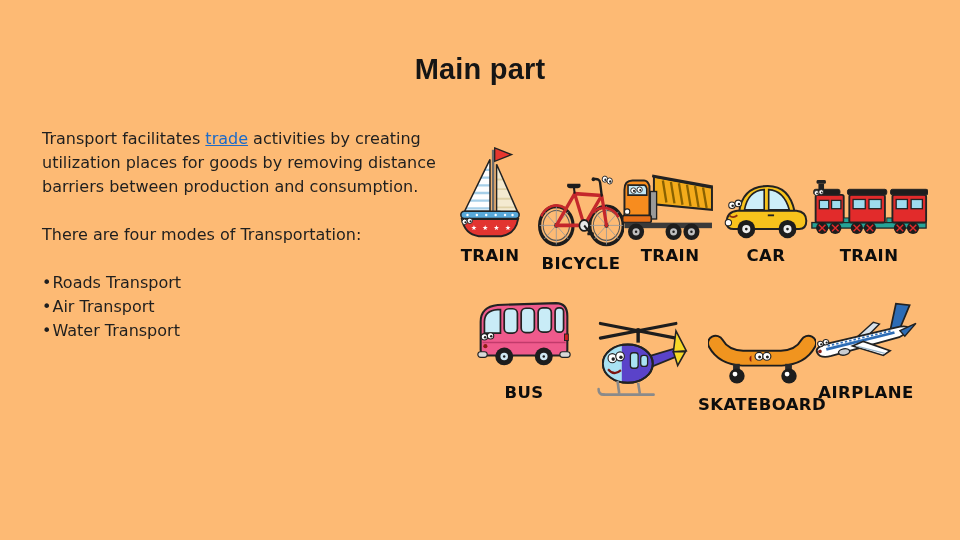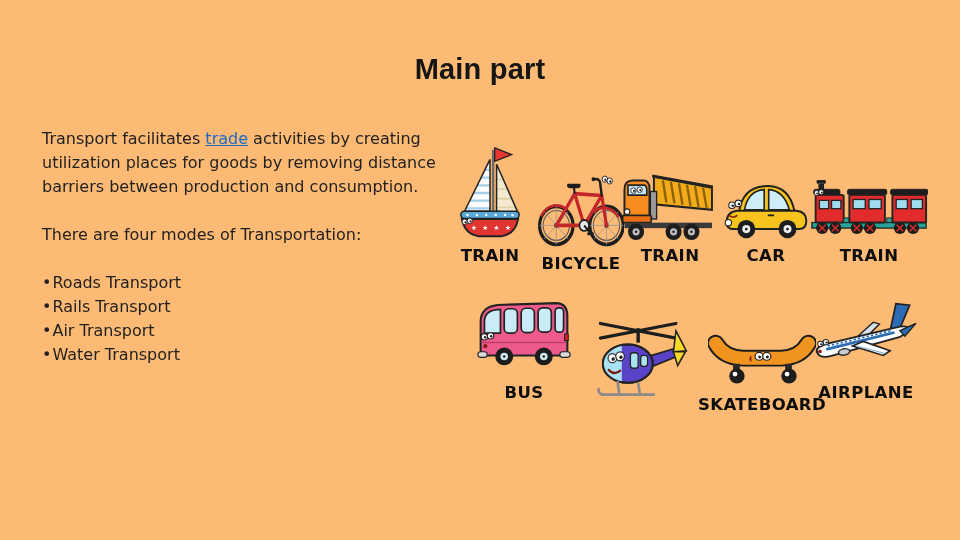--- a/index.html
+++ b/index.html
@@ -24,21 +24,20 @@
 
 <div class="slide">
 
   <h1 class="title">Main part</h1>
 
   <div class="body-text">
     <p class="para"><span>Transport facilitates </span><a class="trade">trade</a><span> activities by creating utilization places for goods by removing distance barriers between production and consumption.</span></p>
     <p class="para modes">There are four modes of Transportation:</p>
     <ul class="bullets">
       <li><span class="bullet-dot">•</span><span>Roads Transport</span></li>
-      <li><span class="bullet-dot">•</span><span>Rails Transport</span></li>
       <li><span class="bullet-dot">•</span><span>Air Transport</span></li>
       <li><span class="bullet-dot">•</span><span>Water Transport</span></li>
     </ul>
   </div>
 
   <figure class="cell" style="left:456px;top:141px;width:68px;height:124px;margin:0">
     <svg class="art" width="62" height="96" viewBox="0 0 66 100" preserveAspectRatio="none">
       <rect x="35" y="5" width="2.6" height="66" fill="#6b6b6b"></rect>
       <path d="M38 3 L56 10 L38 17 Z" fill="#e8362e" stroke="#222" stroke-width="1.4"></path>
       <clipPath id="bsl">

